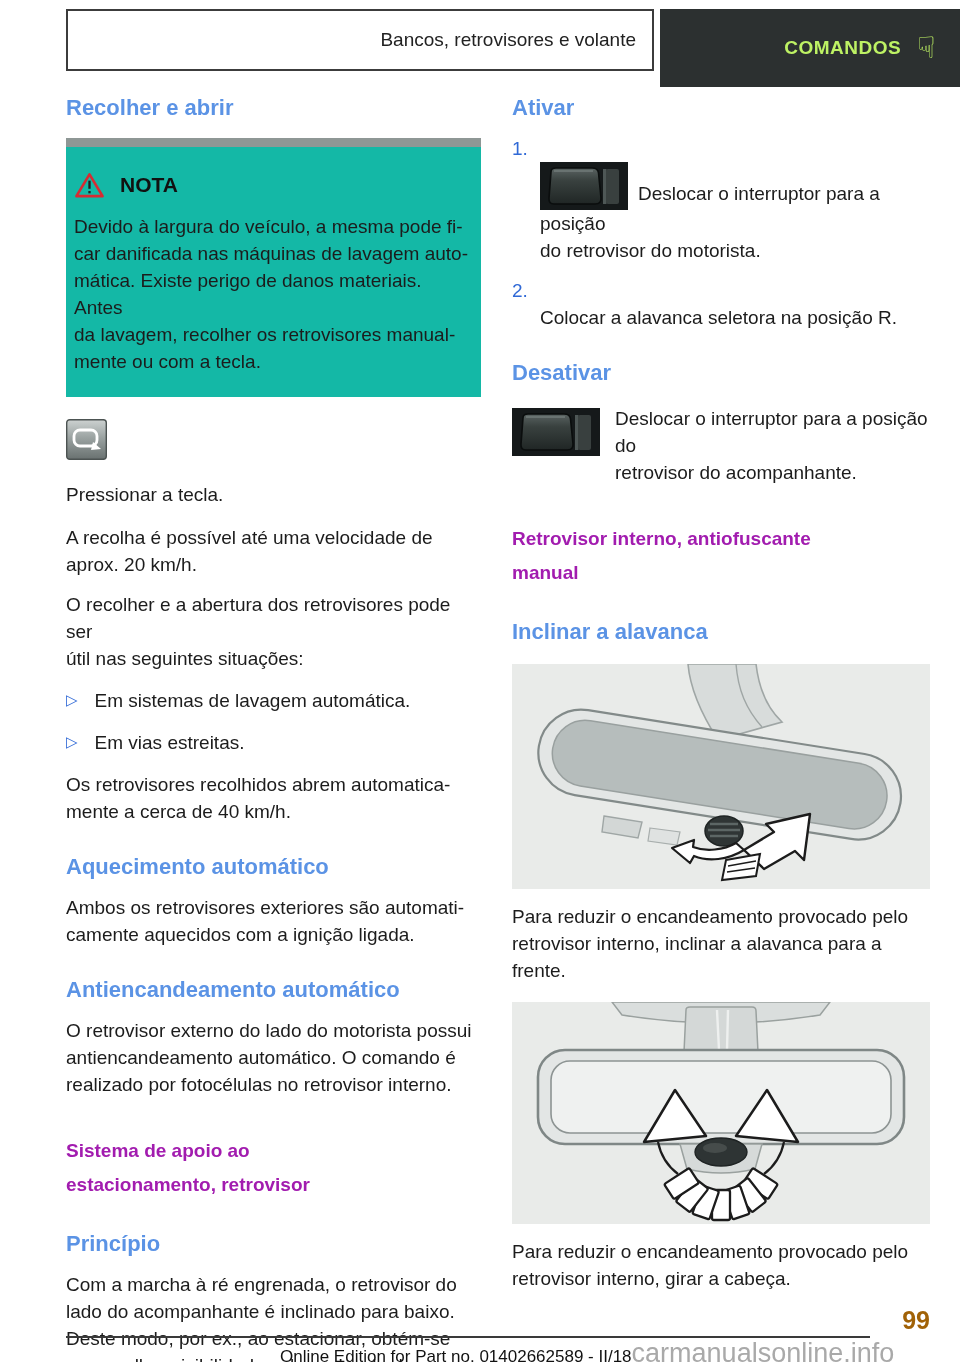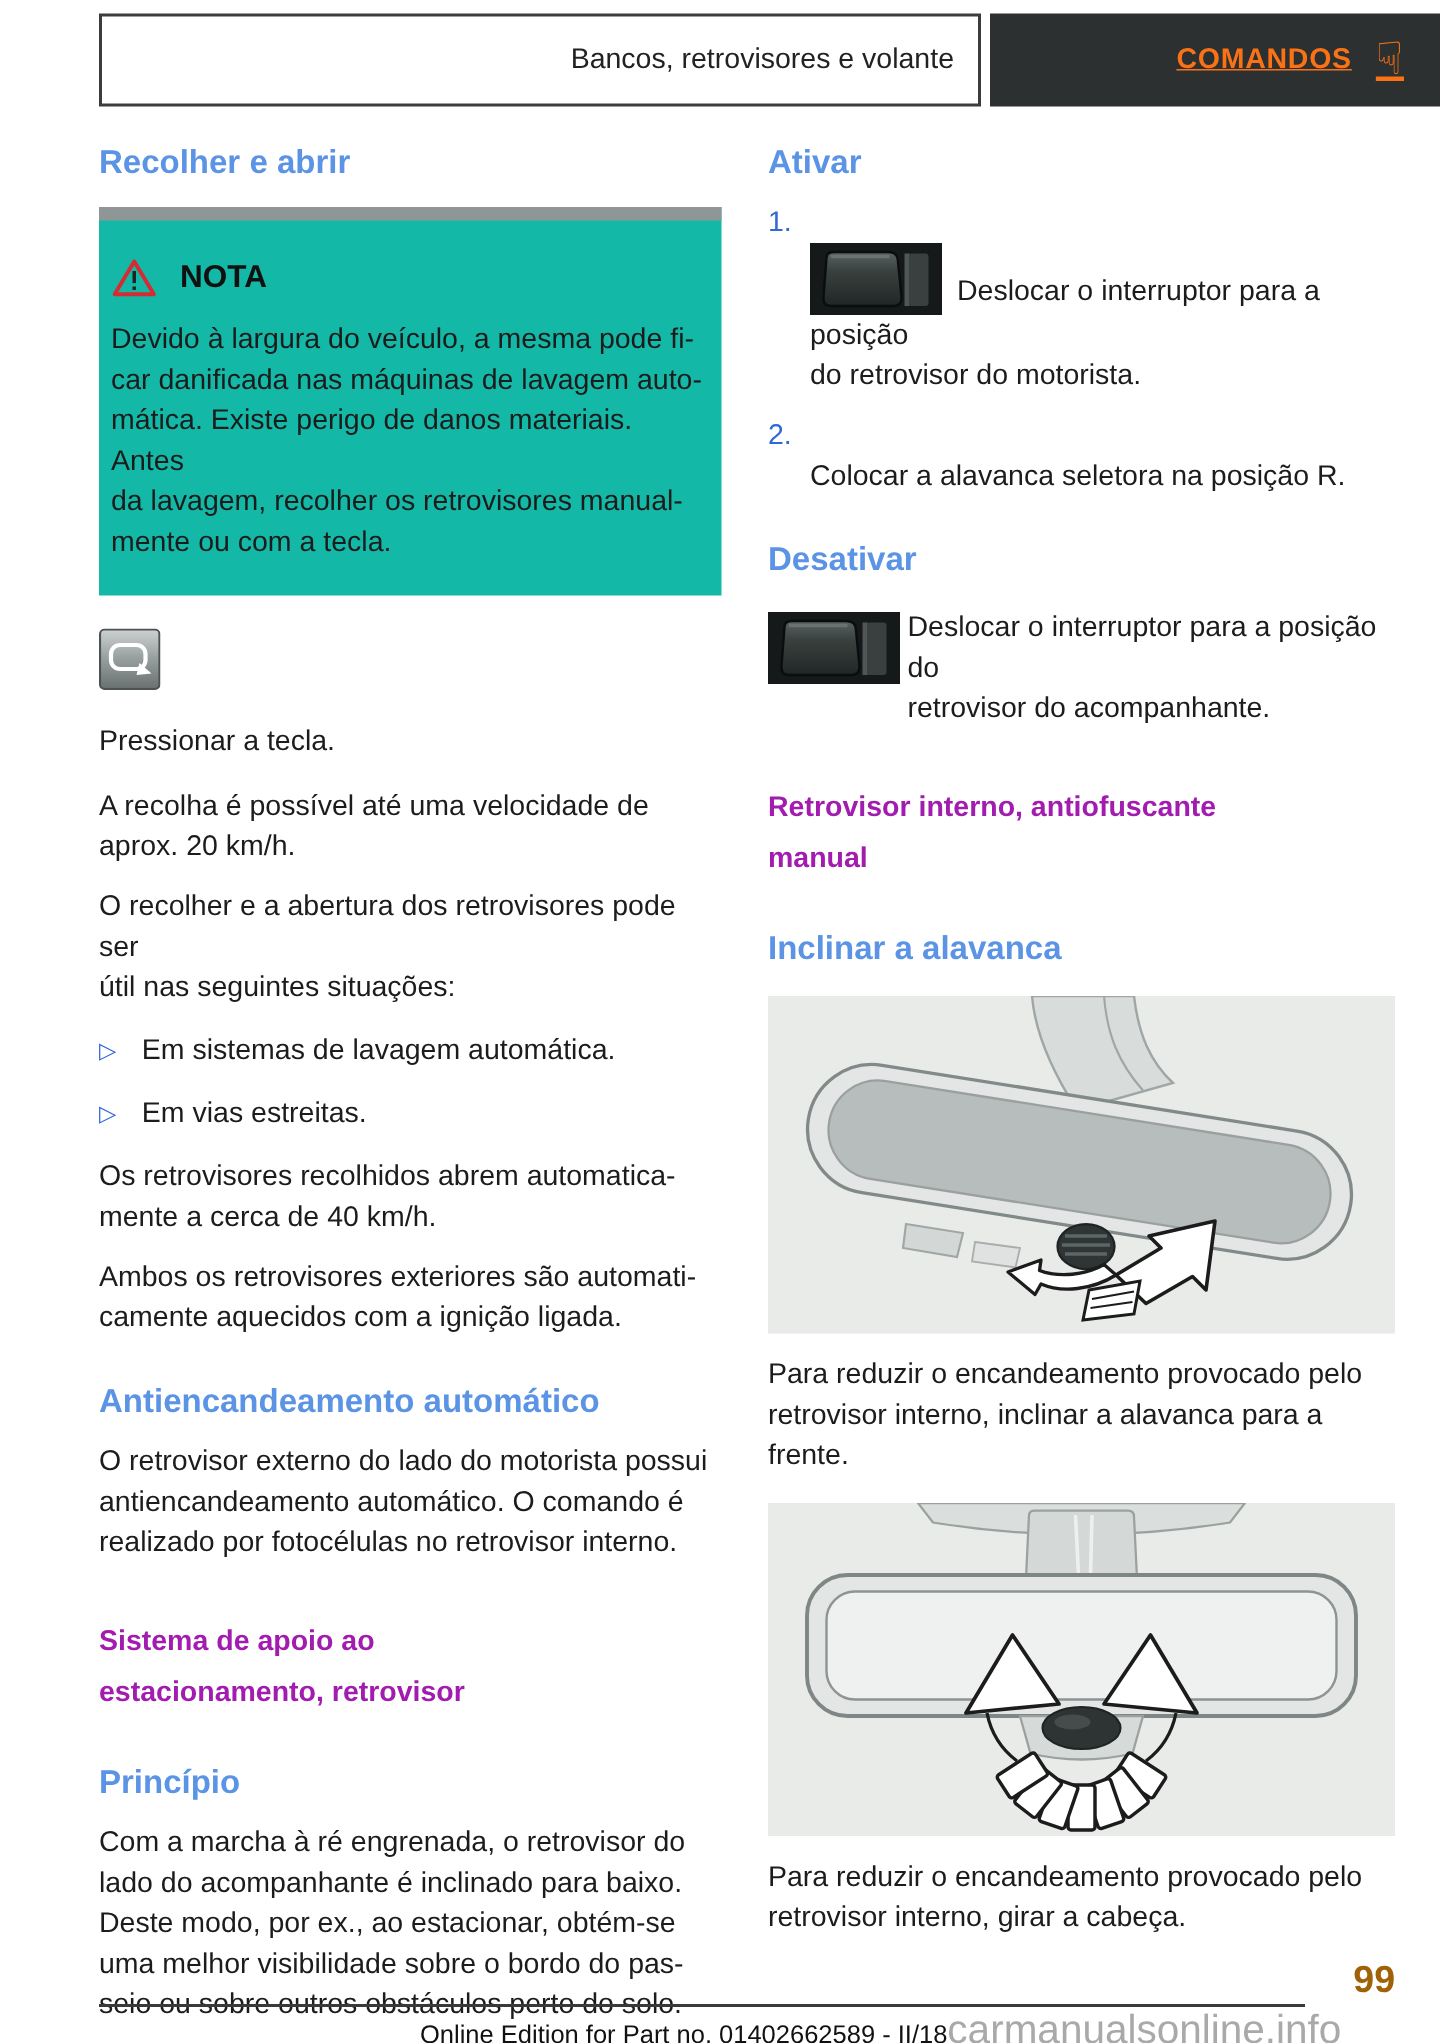--- a/index.html
+++ b/index.html
@@ -10,24 +10,24 @@
     font-family:"Liberation Sans", sans-serif; color:#1c1c1c;
   }
   
   .hdr-box {
     position:absolute; left:66px; top:9px; width:588px; height:62px;
     border:2px solid #3c3c3c; background:#fff;
     display:flex; align-items:center; justify-content:flex-end;
     padding-right:16px; font-size:19px; color:#222;
   }
   .hdr-tab {
-    position:absolute; left:660px; top:9px; width:300px; height:62px;
-    background:#2c3030; color:#f97316; display:flex; align-items:center;
+    position:absolute; left:660px; top:9px; width:300px; height:78px;
+    background:#2c3030; color:#bef264; display:flex; align-items:center;
     justify-content:flex-end; padding-right:24px; gap:16px;
-    font-size:19px; font-weight:bold; letter-spacing:.5px;text-decoration:underline;
+    font-size:19px; font-weight:bold; letter-spacing:.5px;
   }
   .hand { font-family:"DejaVu Sans", sans-serif; font-size:30px; font-weight:normal; line-height:1; }
   
   .col { position:absolute; top:82px; }
   .col-left  { left:66px;  width:415px; }
   .col-right { left:512px; width:418px; }
   h3 { color:#5b93e5; font-size:22px; line-height:28px; font-weight:bold; margin:28px 0 10px; }
   h3.mt0 { margin-top:12px; }
   h2 { color:#a21caf; font-size:19px; line-height:34px; font-weight:bold; margin:36px 0 12px; white-space:pre-line; }
   p.body { font-size:19px; line-height:27px; margin:13px 0; white-space:pre-line; }
@@ -39,21 +39,21 @@
   .press-row { display:flex; gap:15px; align-items:flex-start; margin:22px 0 16px; font-size:19px; line-height:27px;flex-direction:column; }
   .press-row svg { flex:none; }
   .press-row span { padding-top:6px; }
   .bullet { display:flex; gap:17px; margin:15px 0; font-size:19px; line-height:27px; }
   .tri { color:#3069d6; font-family:"DejaVu Sans", sans-serif; font-size:15px; line-height:27px; flex:none; }
   
   .step { display:flex; margin:13px 0; font-size:19px; line-height:27px; }
   .step-num { width:28px; flex:none; color:#3069d6; }
   .step-body { white-space:pre-line; }
   .step-body svg.switch { vertical-align:-10px; margin:0 10px 0 0; }
-  .img-row { display:flex; gap:5px; margin:18px 0; }
+  .img-row { display:flex; gap:15px; margin:18px 0; }
   .img-row svg.switch { flex:none; margin-top:3px; }
   .img-row .txt { font-size:19px; line-height:27px; white-space:pre-line; }
   
   .fig { width:418px; margin:18px 0 14px; background:#e9ebe9; font-size:0; }
   
   .rule { position:absolute; left:66px; top:1336px; width:804px; border-top:2.5px solid #3a3a3a; }
   .pagenum { position:absolute; right:30px; top:1306px; font-size:25px; font-weight:bold; color:#a16207; }
   .footline { position:absolute; left:280px; top:1338px; white-space:nowrap; }
   .edition { font-size:17px; color:#111; }
   .watermark { font-size:27px; color:#a9a9a9; }
@@ -126,20 +126,21 @@
       <span>Em sistemas de lavagem automática.</span>
     </div>
     <div class="bullet">
       <span class="tri">▷</span>
       <span>Em vias estreitas.</span>
     </div>
 
     <p class="body">Os retrovisores recolhidos abrem automatica-
 mente a cerca de 40 km/h.</p>
 
+    <h3>Aquecimento automático</h3>
     <p class="body">Ambos os retrovisores exteriores são automati-
 camente aquecidos com a ignição ligada.</p>
 
     <h3>Antiencandeamento automático</h3>
     <p class="body">O retrovisor externo do lado do motorista possui
 antiencandeamento automático. O comando é
 realizado por fotocélulas no retrovisor interno.</p>
 
     <h2>Sistema de apoio ao
 estacionamento, retrovisor</h2>

